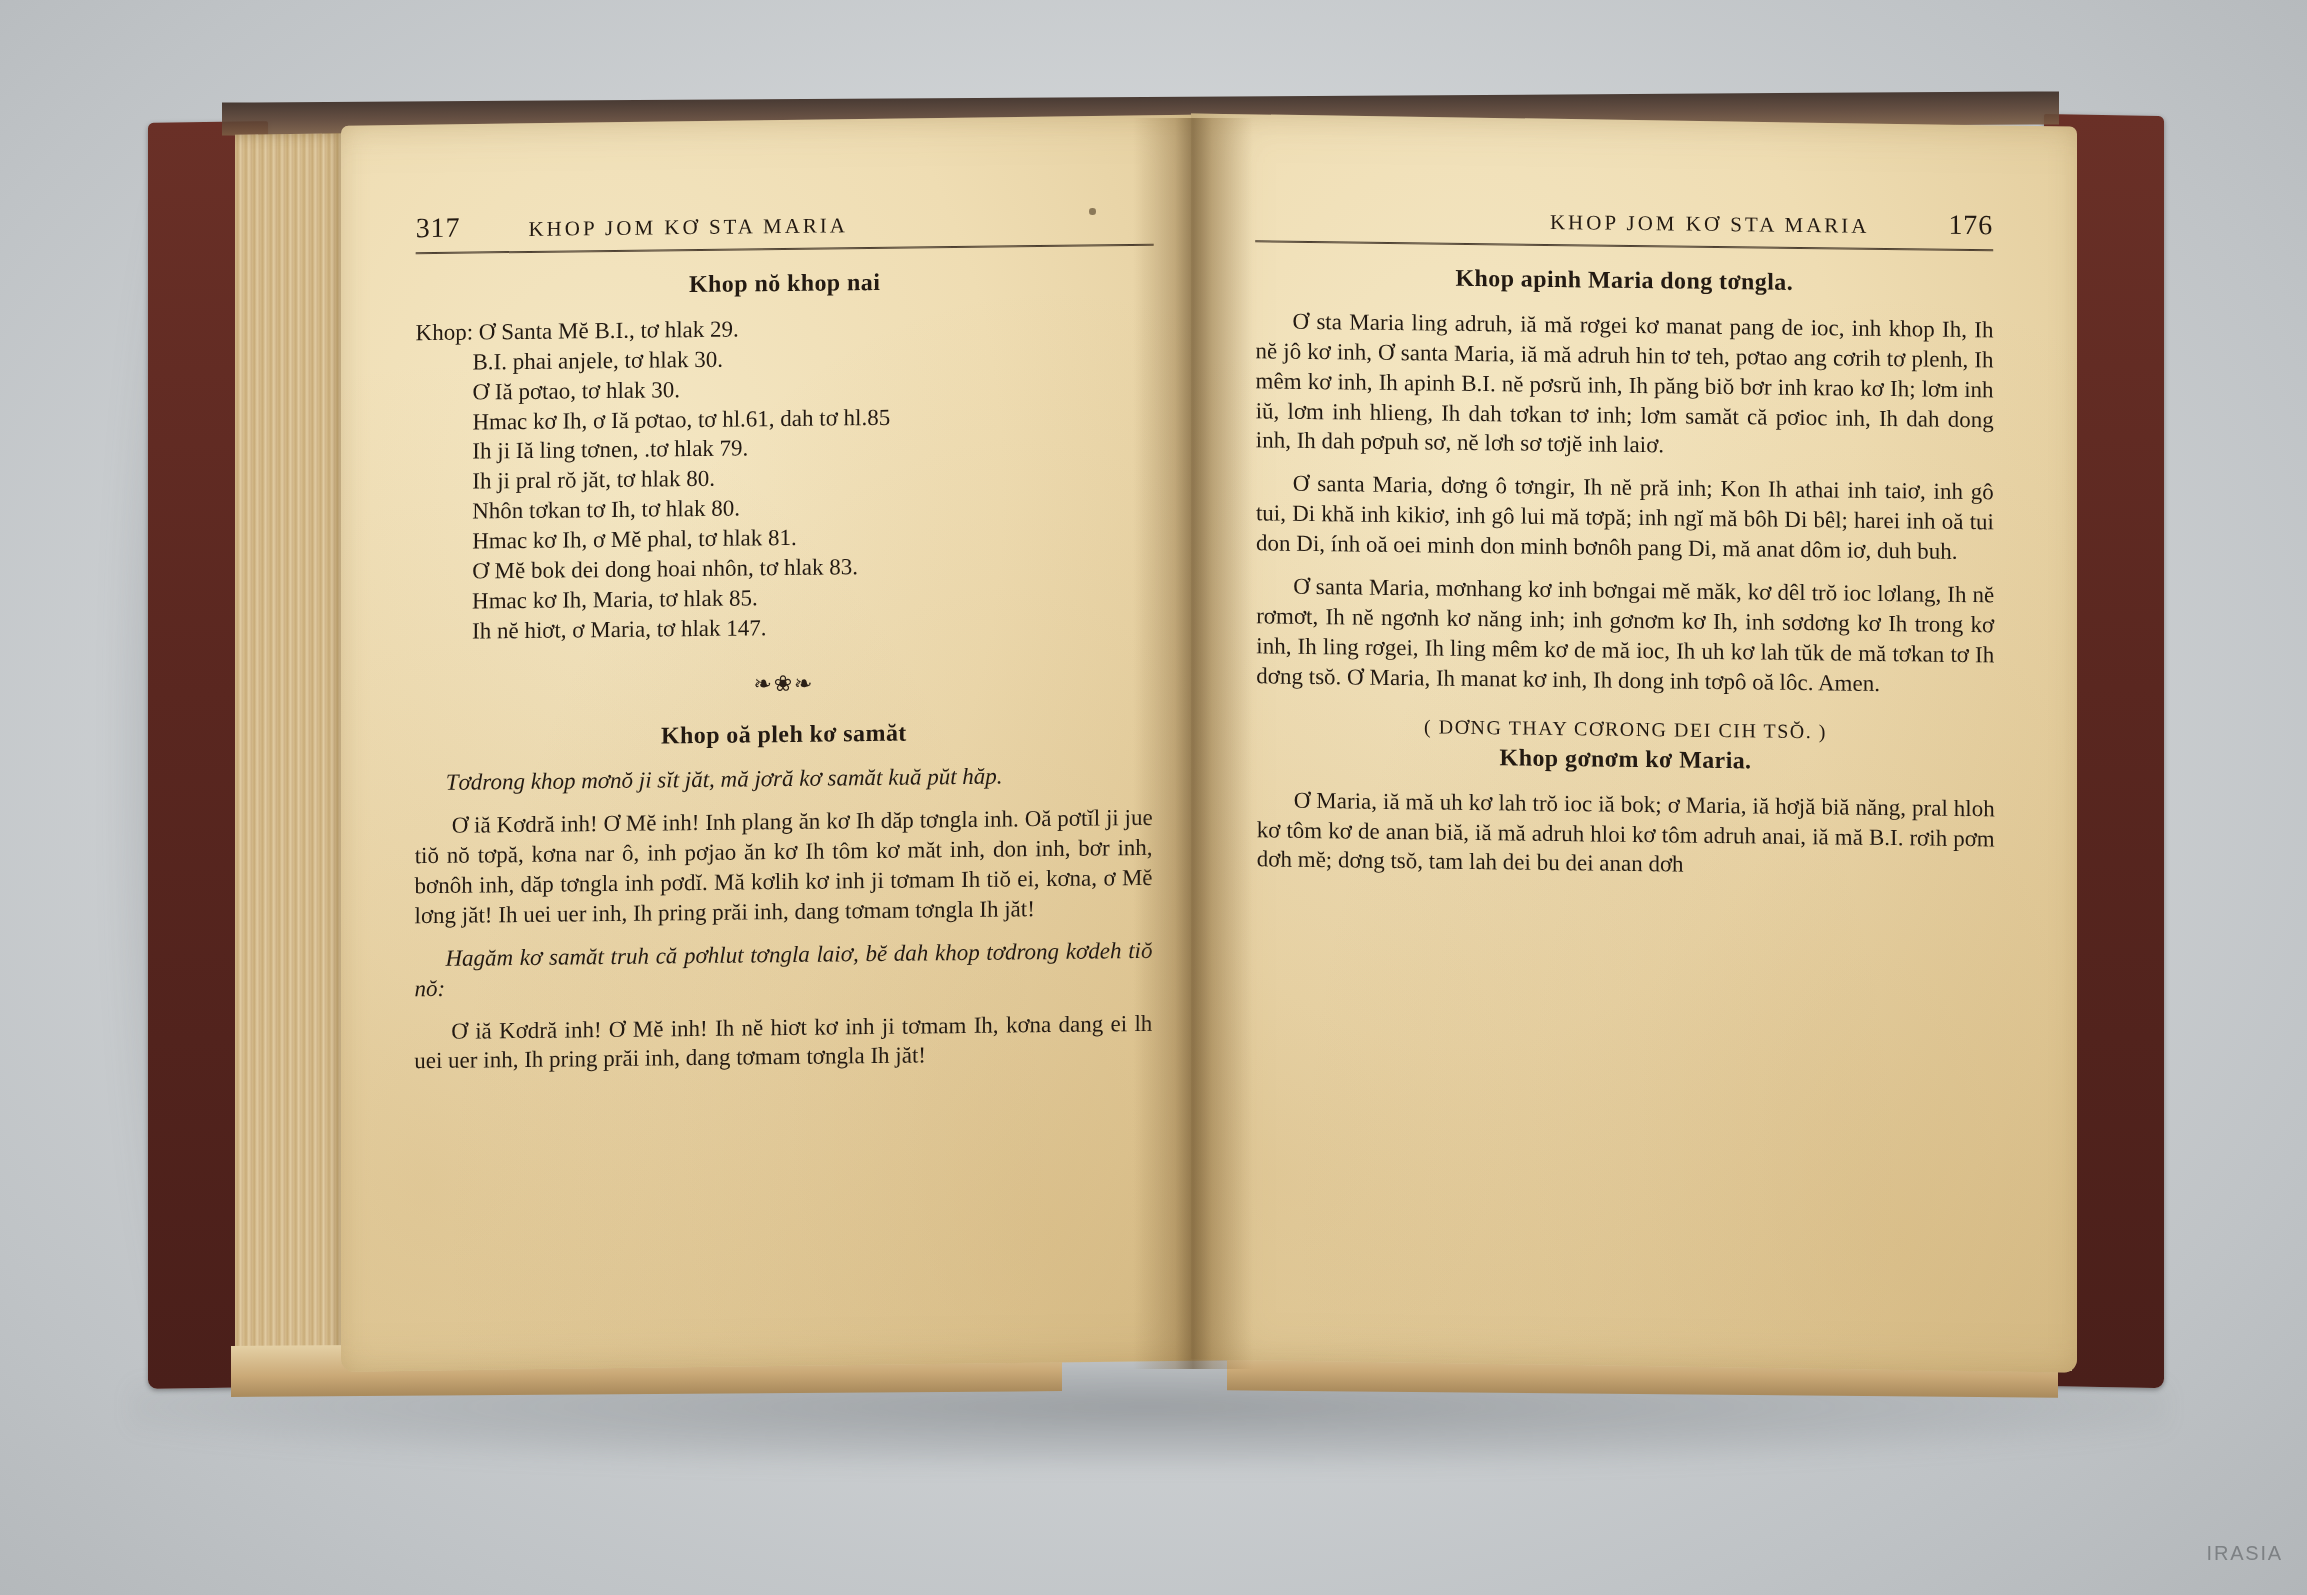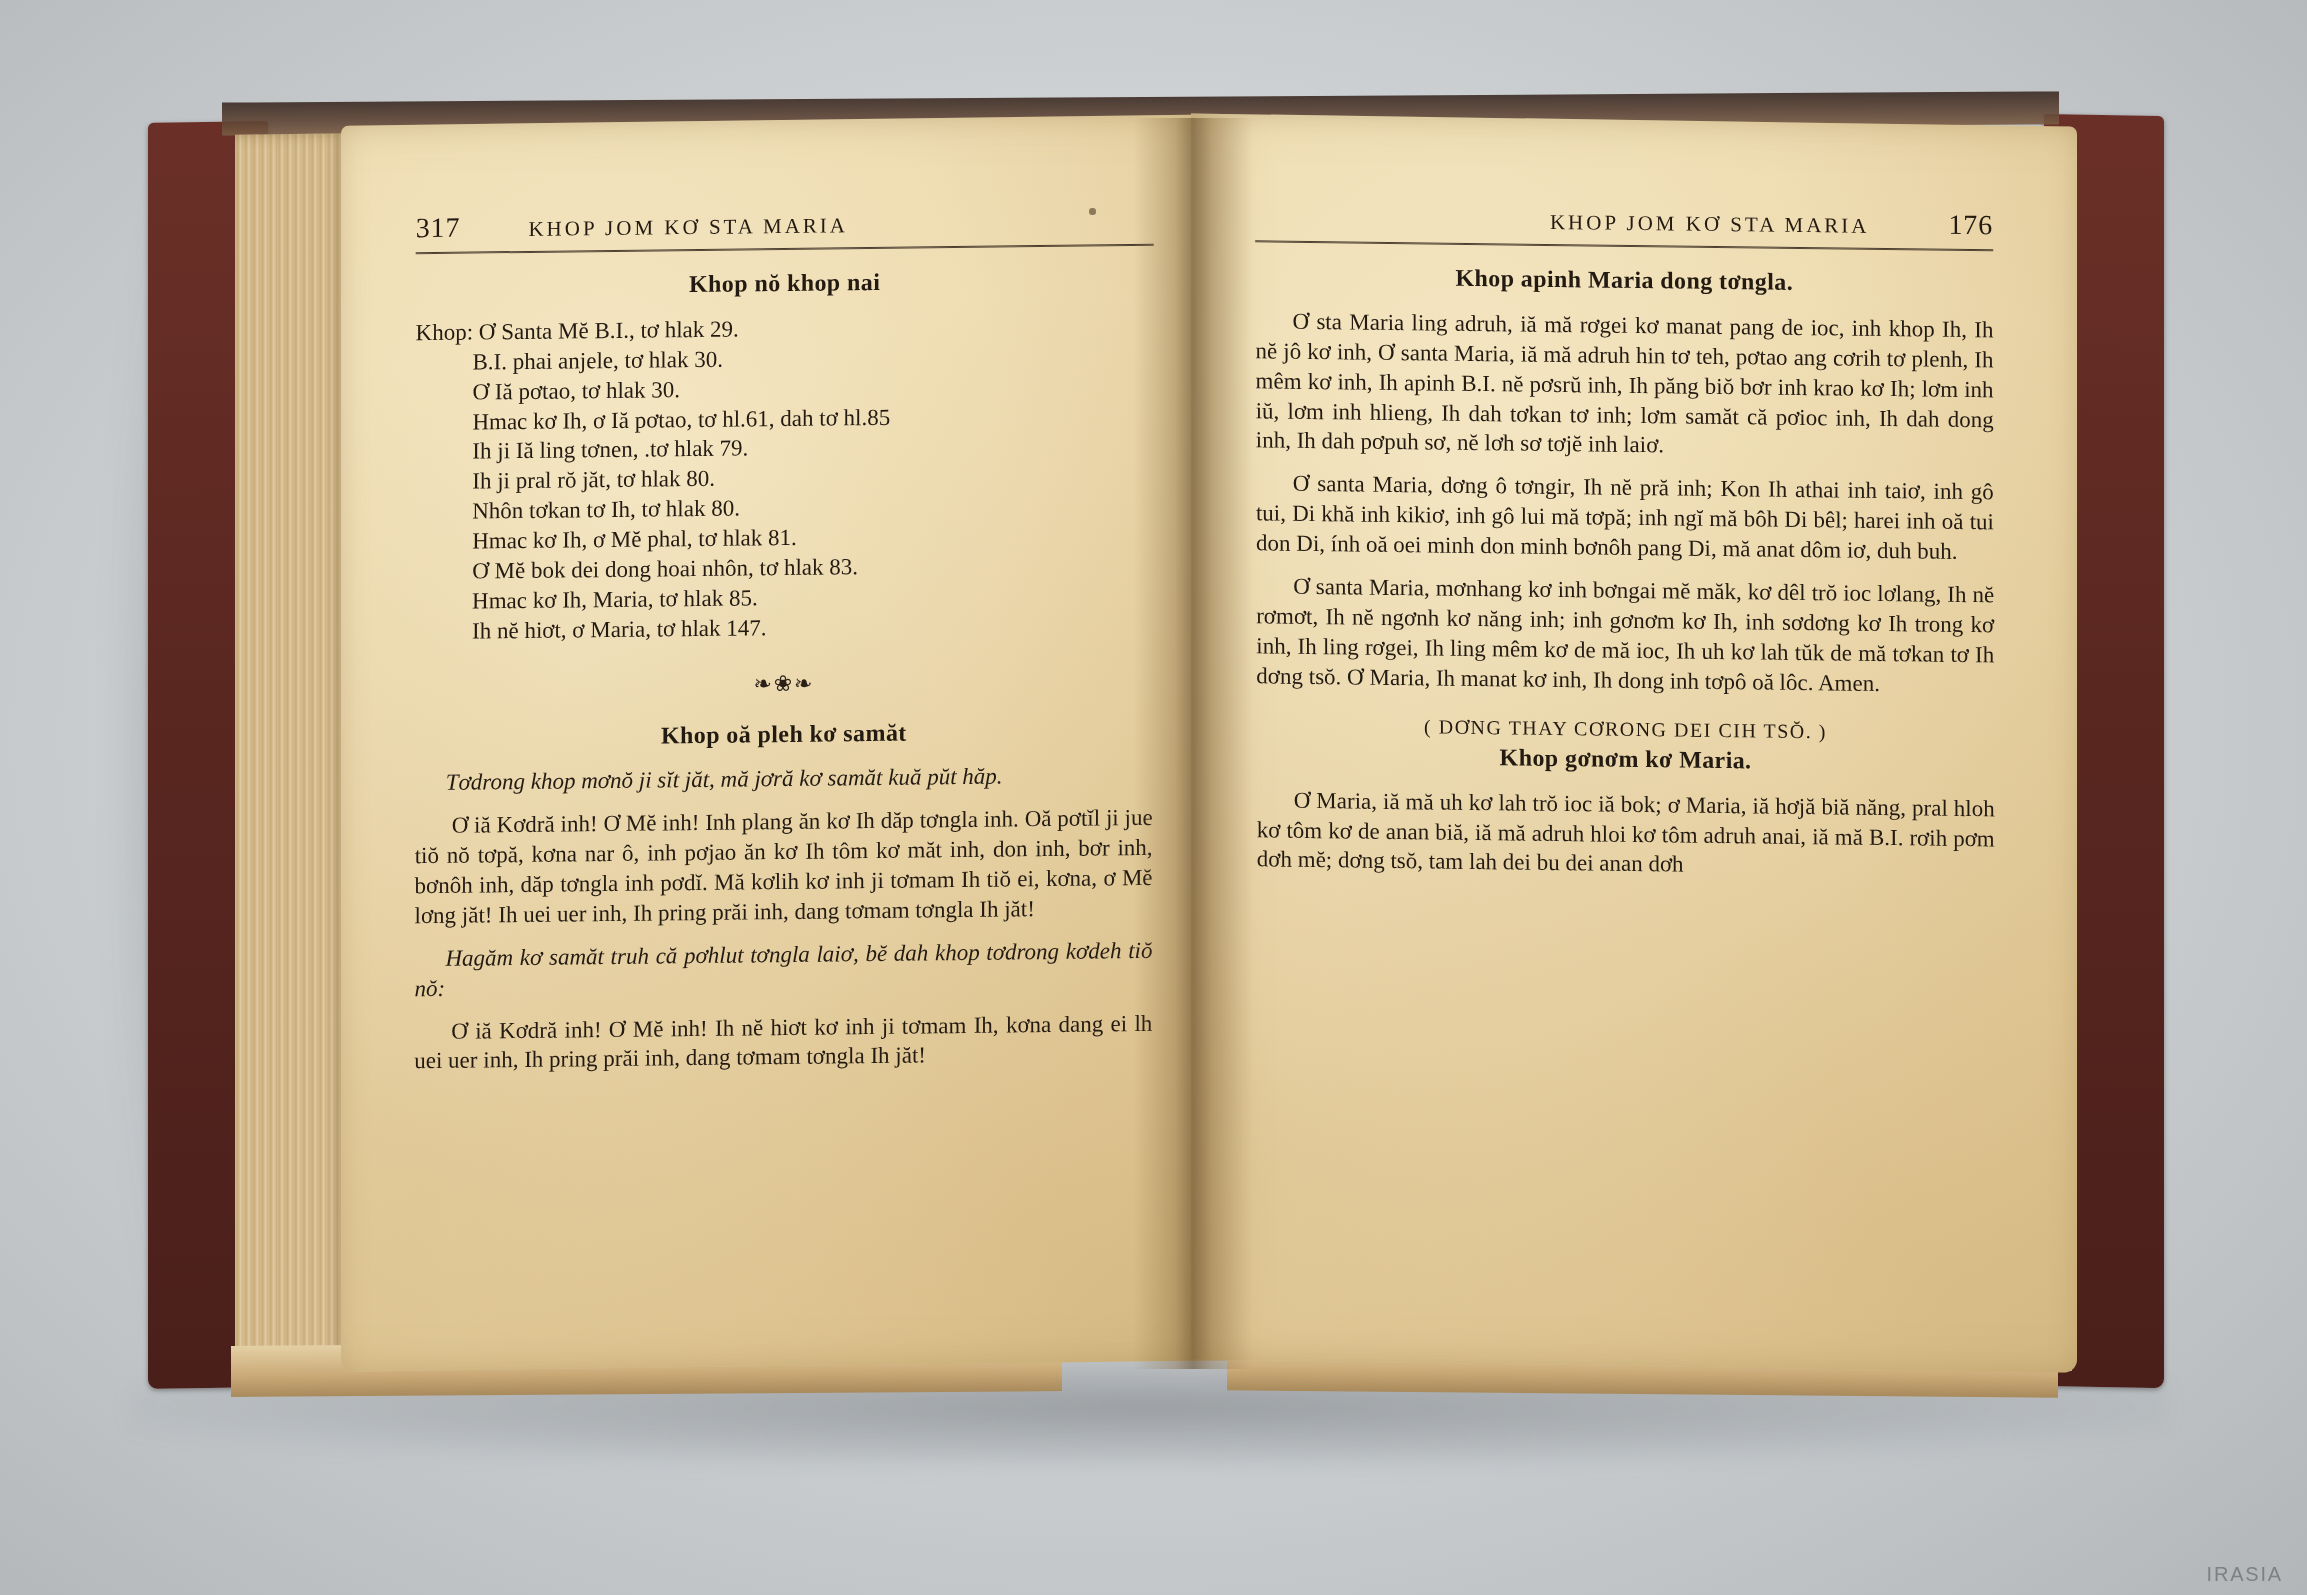--- a/index.html
+++ b/index.html
@@ -254,21 +254,21 @@
     width: 6.5px; height: 6.5px;
     border-radius: 50%;
     background: #6b5a3e;
     opacity: 0.75;
   }
 
   
   .watermark {
     position: absolute;
     right: 24px;
-    bottom: 10px;
+    bottom: 31px;
     font-family: "Liberation Sans", sans-serif;
     font-size: 20px;
     letter-spacing: 1.8px;
     color: #7d8184;
   }
 </style>
 </head>
 <body>
 
 <div id="scene">

